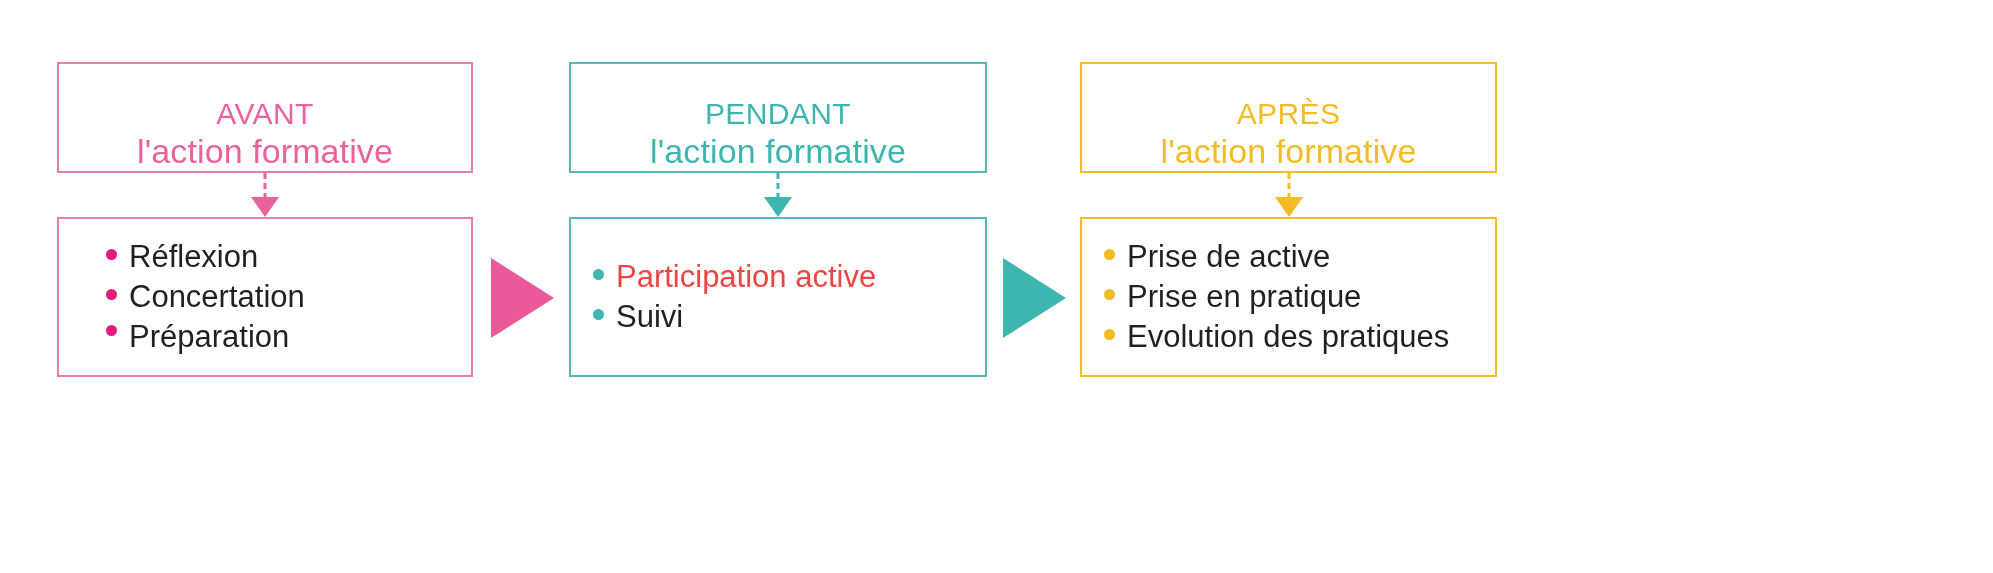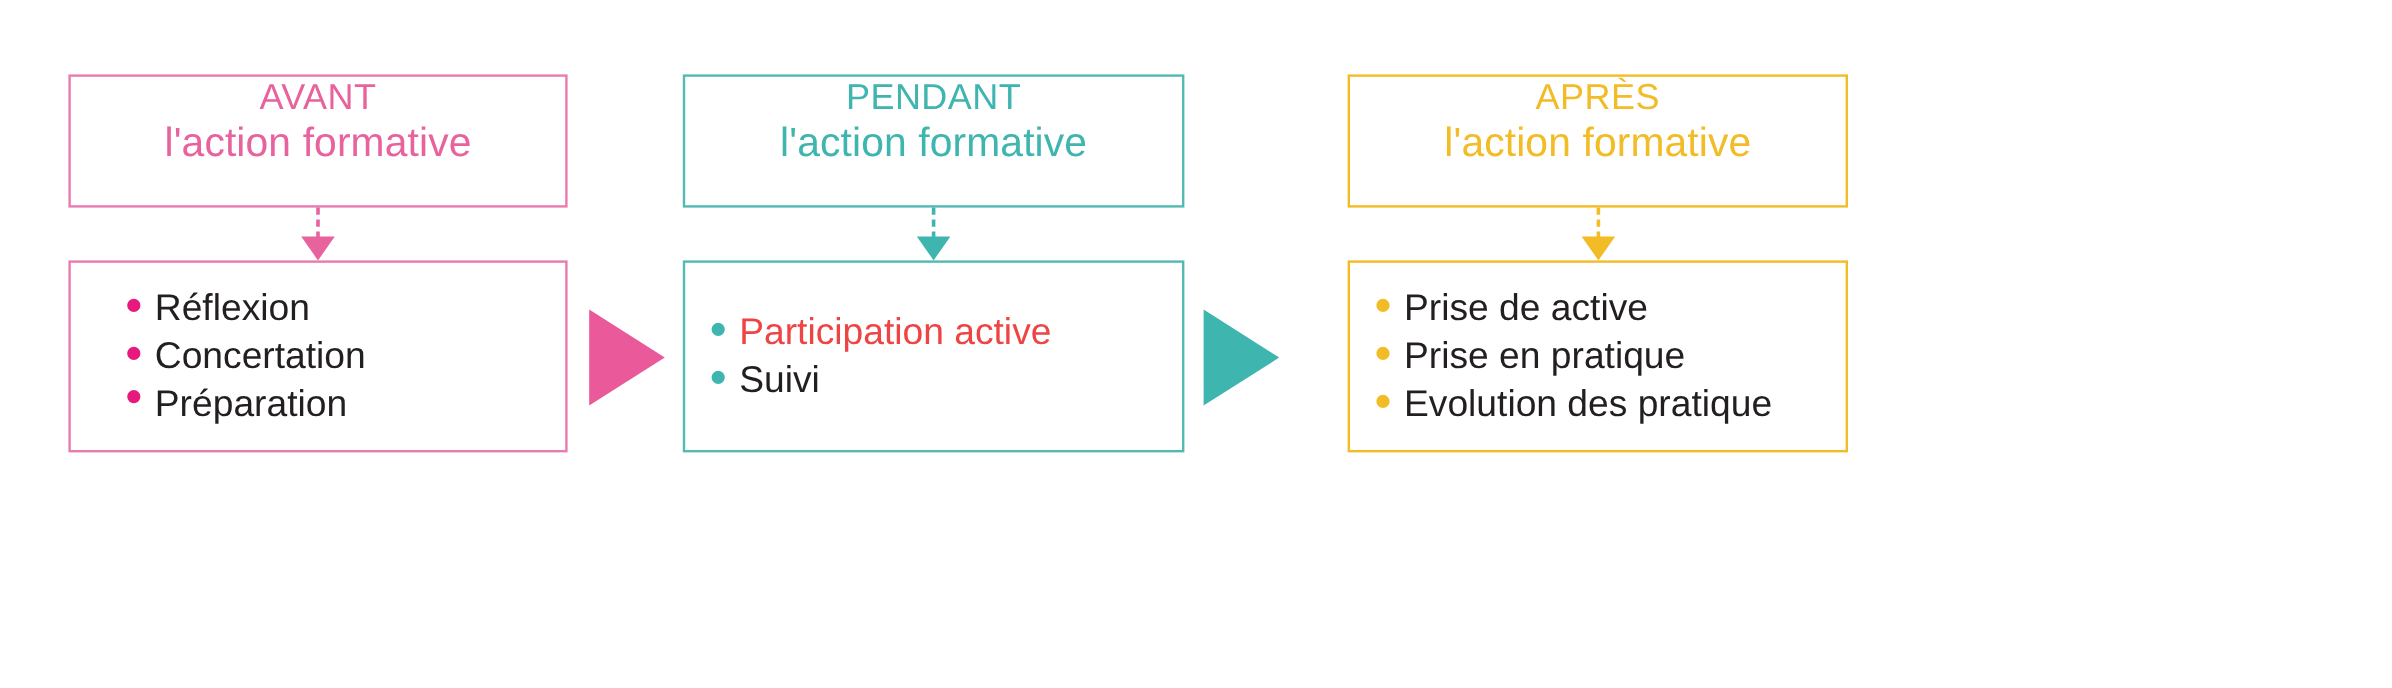--- a/index.html
+++ b/index.html
@@ -29,21 +29,21 @@
 
   
   .header-box {
     box-sizing: border-box;
     border: 2px solid;
     background: #ffffff;
     height: 111px;
     display: flex;
     flex-direction: column;
     align-items: center;
-    justify-content: flex-start;
+    justify-content: flex-end;
     line-height: 1.18;
   }
   .header-title {
     font-size: 30px;
     letter-spacing: 0.4px;
     white-space: nowrap;
   }
   .header-sub {
     font-size: 34px;
     letter-spacing: 0.1px;
@@ -119,21 +119,21 @@
     height: 0;
     border-top: 40px solid transparent;
     border-bottom: 40px solid transparent;
     border-left-width: 63px;
     border-left-style: solid;
   }
 
   
   #col-avant   { left: 57px;   width: 416px; }
   #col-pendant { left: 569px;  width: 418px; }
-  #col-apres   { left: 1123px; width: 417px; }
+  #col-apres   { left: 1080px; width: 417px; }
 
   #arrow-1 { left: 491px;  top: 258px; }
   #arrow-2 { left: 1003px; top: 258px; }
 </style>
 </head>
 <body>
 
 <div id="diagram">
 
   <div class="column" id="col-avant">
@@ -213,19 +213,19 @@
         <li style="color: rgb(35, 31, 32);">
           <span class="bullet-dot" style="background: rgb(242, 188, 39);"></span>
           <span>Prise de active</span>
         </li>
         <li style="color: rgb(35, 31, 32);">
           <span class="bullet-dot" style="background: rgb(242, 188, 39);"></span>
           <span>Prise en pratique</span>
         </li>
         <li style="color: rgb(35, 31, 32);">
           <span class="bullet-dot" style="background: rgb(242, 188, 39);"></span>
-          <span>Evolution des pratique</span>
+          <span>Evolution des pratiques</span>
         </li>
       </ul>
     </div>
   </div>
 
 </div>
 
 </body></html>

